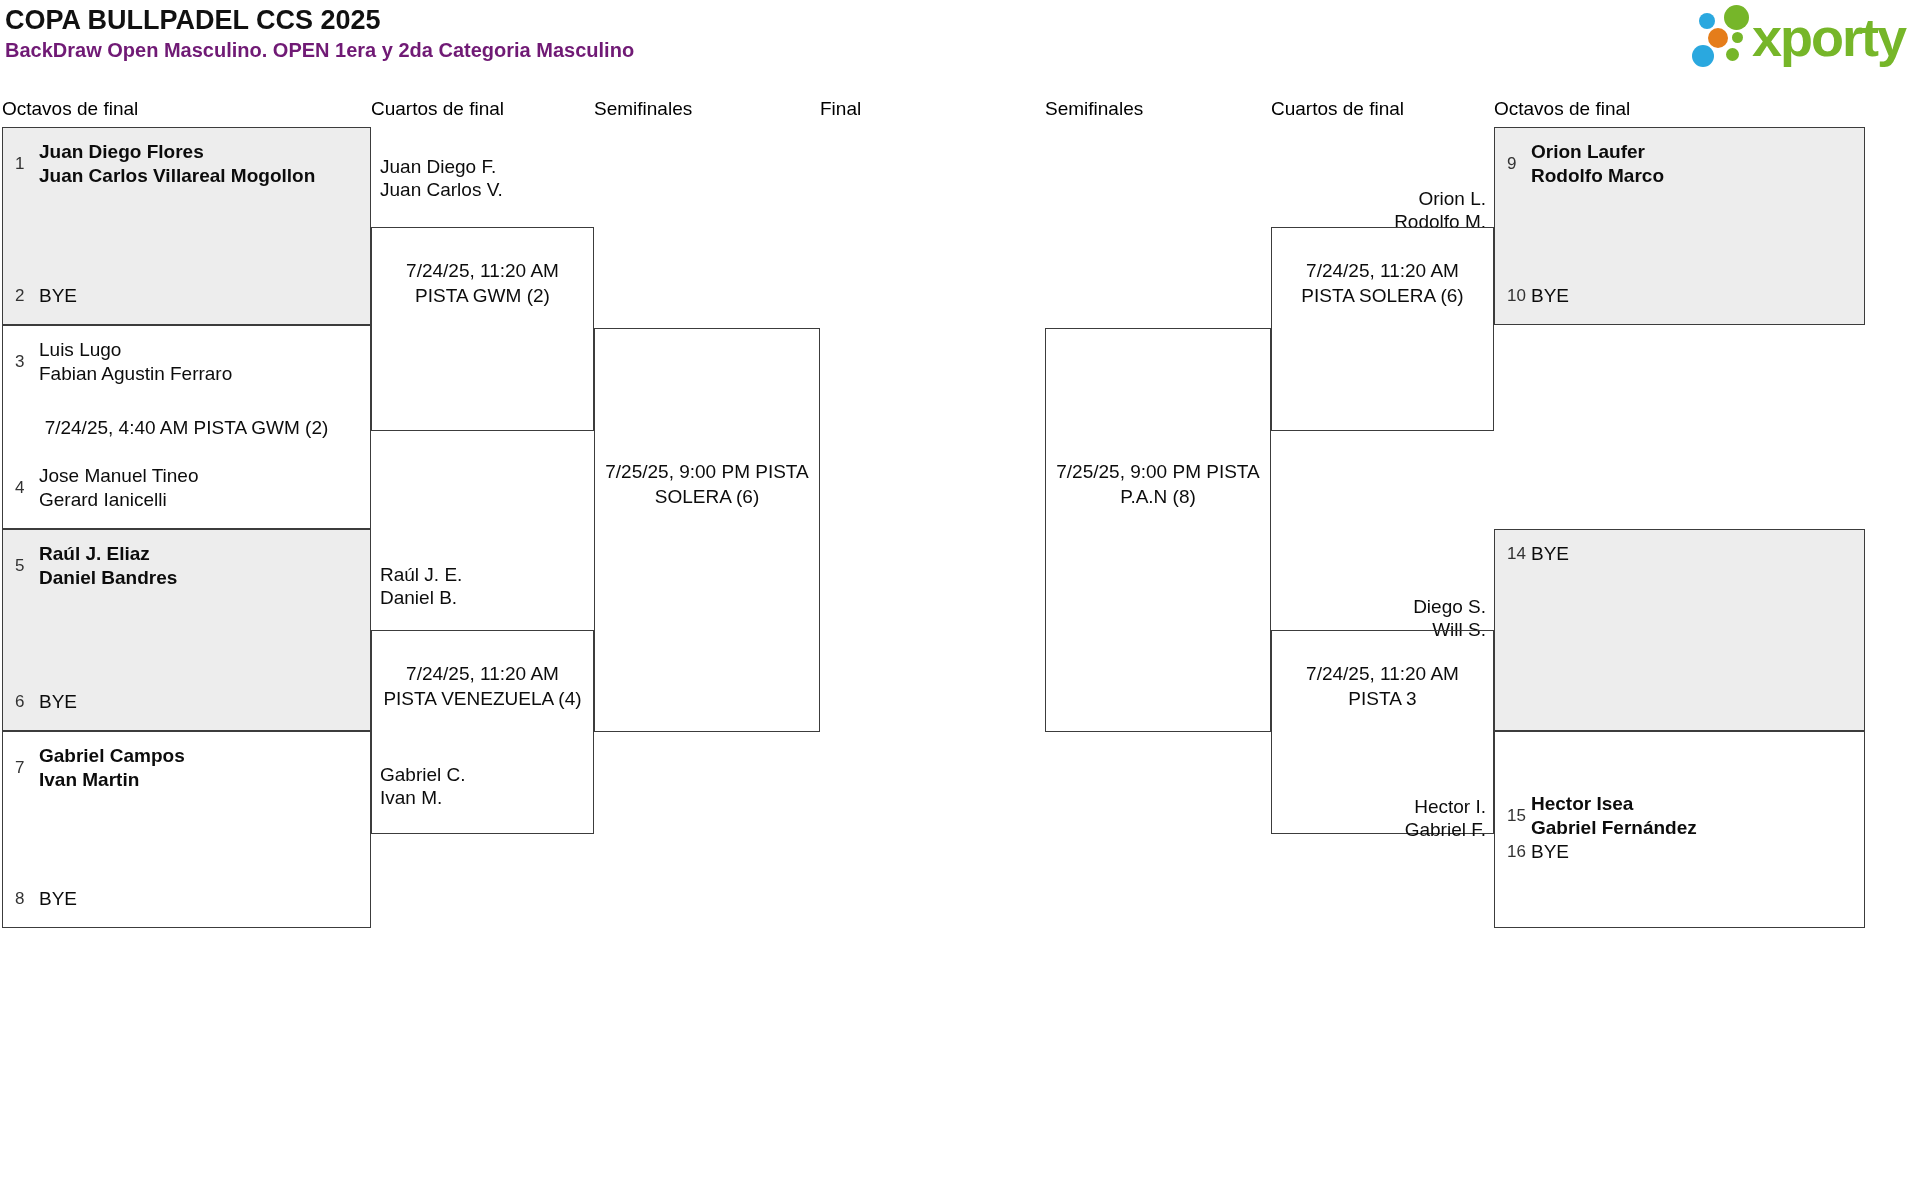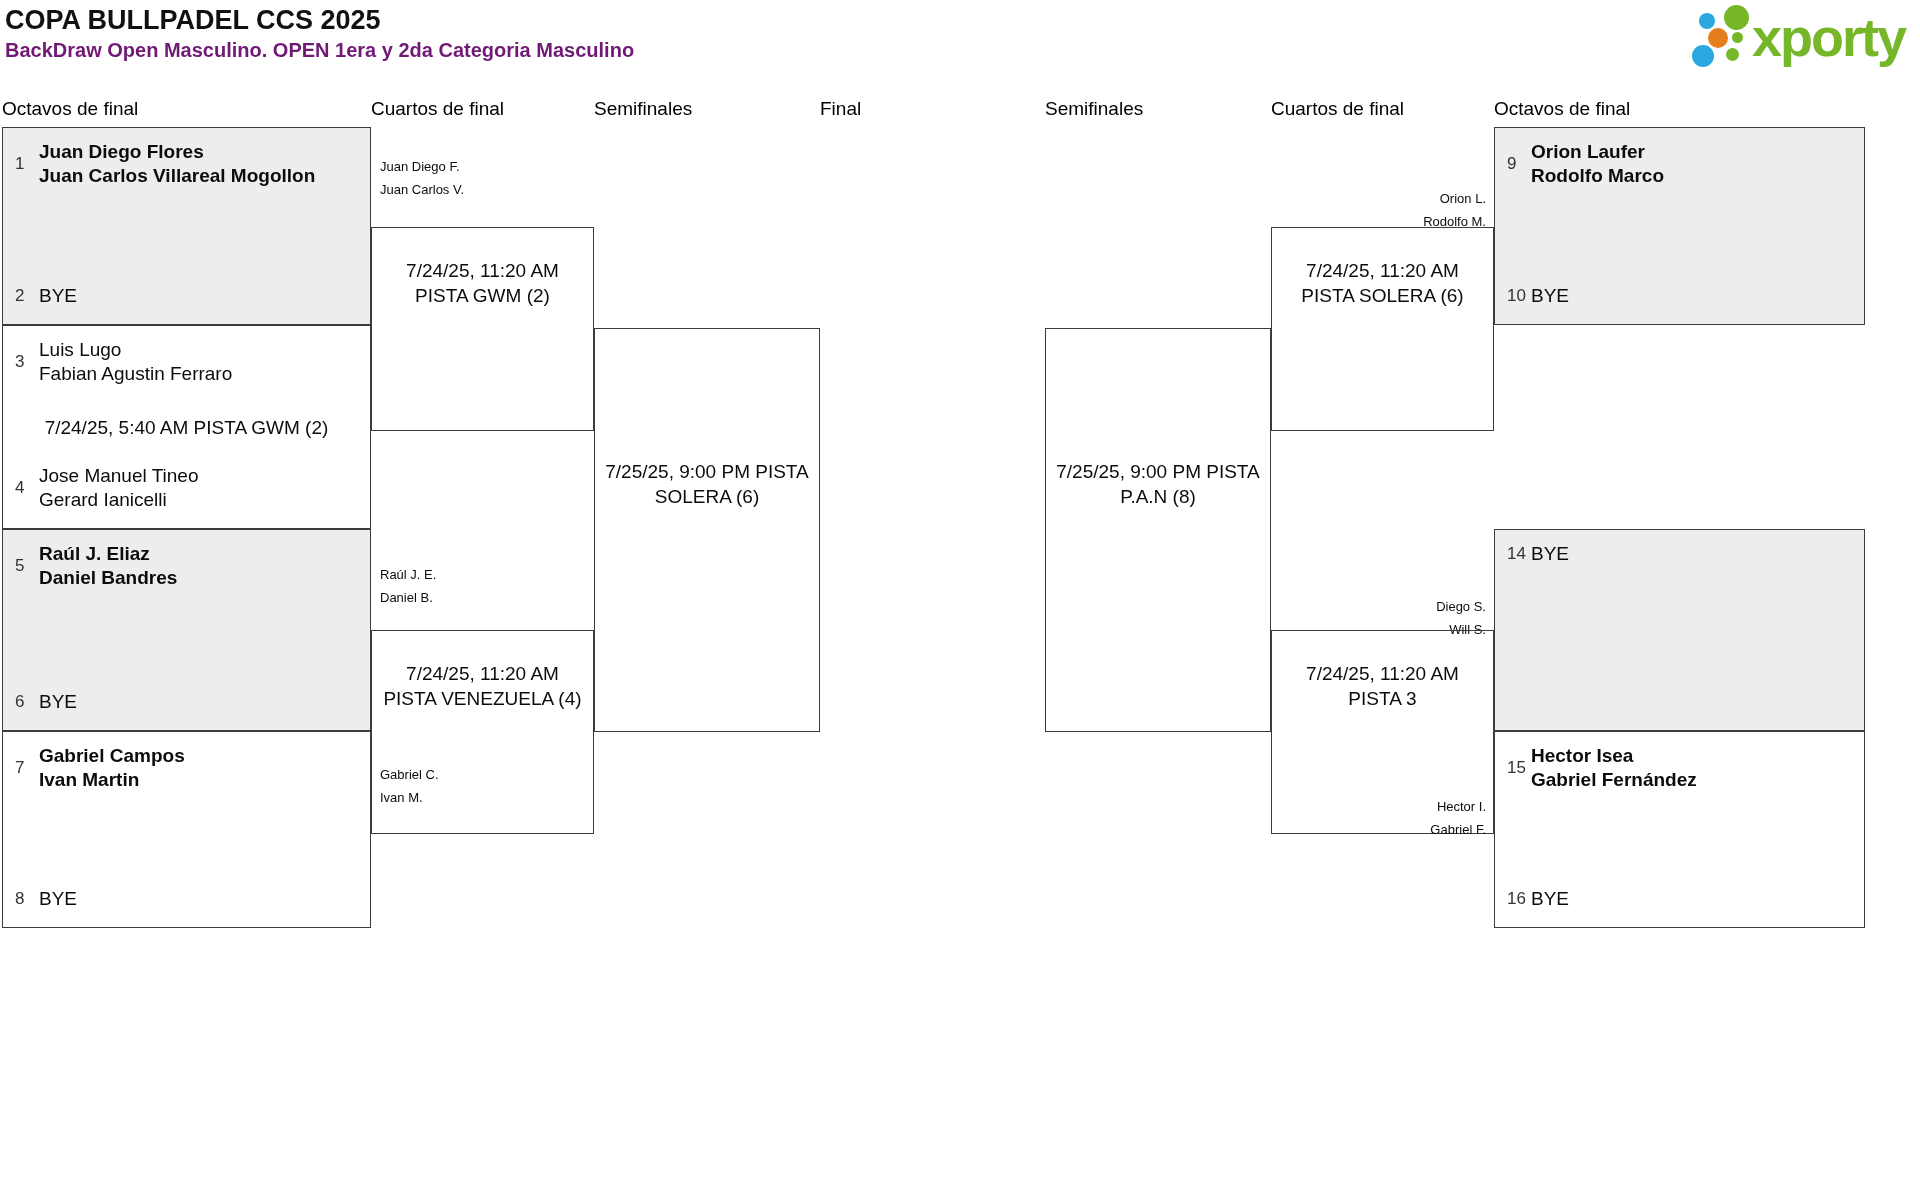--- a/index.html
+++ b/index.html
@@ -33,21 +33,21 @@
   .nline{display:block;}
   .oct-match{position:absolute;left:0;right:0;top:50%;transform:translateY(-50%);
              text-align:center;font-size:19px;line-height:25px;color:#0c0c0c;padding:0 14px;}
 
   
   .round-box{position:absolute;box-sizing:border-box;border:1px solid var(--line,#3c3c3c);}
   .sched{text-align:center;font-size:19px;line-height:25px;color:#0c0c0c;padding-top:30px;}
   .round-box.sf .sched{padding-top:130px;}
 
   
-  .qf-names{position:absolute;font-size:13px;line-height:23px;color:#0c0c0c;}
+  .qf-names{position:absolute;font-size:19px;line-height:23px;color:#0c0c0c;}
   .right-align{text-align:right;width:196px;margin-top:32px;}
 </style>
 </head>
 <body>
 
 <div class="page">
 
   <div class="title1">COPA BULLPADEL CCS 2025</div>
   <div class="title2">BackDraw Open Masculino. OPEN 1era y 2da Categoria Masculino</div>
 
@@ -88,21 +88,21 @@
   </div>
 
   <div class="oct-box" style="left:2px;top:325px;width:369px;height:204px;">
     <div class="team">
       <span class="seed">3</span>
       <span class="names">
         <span class="nline">Luis Lugo</span>
         <span class="nline">Fabian Agustin Ferraro</span>
       </span>
     </div>
-    <div class="oct-match">7/24/25, 5:40 AM PISTA GWM (2)</div>
+    <div class="oct-match">7/24/25, 4:40 AM PISTA GWM (2)</div>
     <div class="team">
       <span class="seed">4</span>
       <span class="names">
         <span class="nline">Jose Manuel Tineo</span>
         <span class="nline">Gerard Ianicelli</span>
       </span>
     </div>
   </div>
 
   <div class="oct-box shaded" style="left:2px;top:529px;width:369px;height:202px;">
@@ -230,21 +230,21 @@
     <div class="oct-match"></div>
     <div class="team">
       <span class="seed">14</span>
       <span class="names">
         <span class="nline">BYE</span>
         <span class="nline"></span>
       </span>
     </div>
   </div>
 
-  <div class="oct-box" style="left:1494px;top:731px;width:371px;height:197px;">
+  <div class="oct-box" style="left:1494px;top:731px;width:371px;height:197px;justify-content:center;">
     <div class="team">
       <span class="seed">15</span>
       <span class="names strong">
         <span class="nline">Hector Isea</span>
         <span class="nline">Gabriel Fernández</span>
       </span>
     </div>
     <div class="oct-match"></div>
     <div class="team">
       <span class="seed">16</span>

